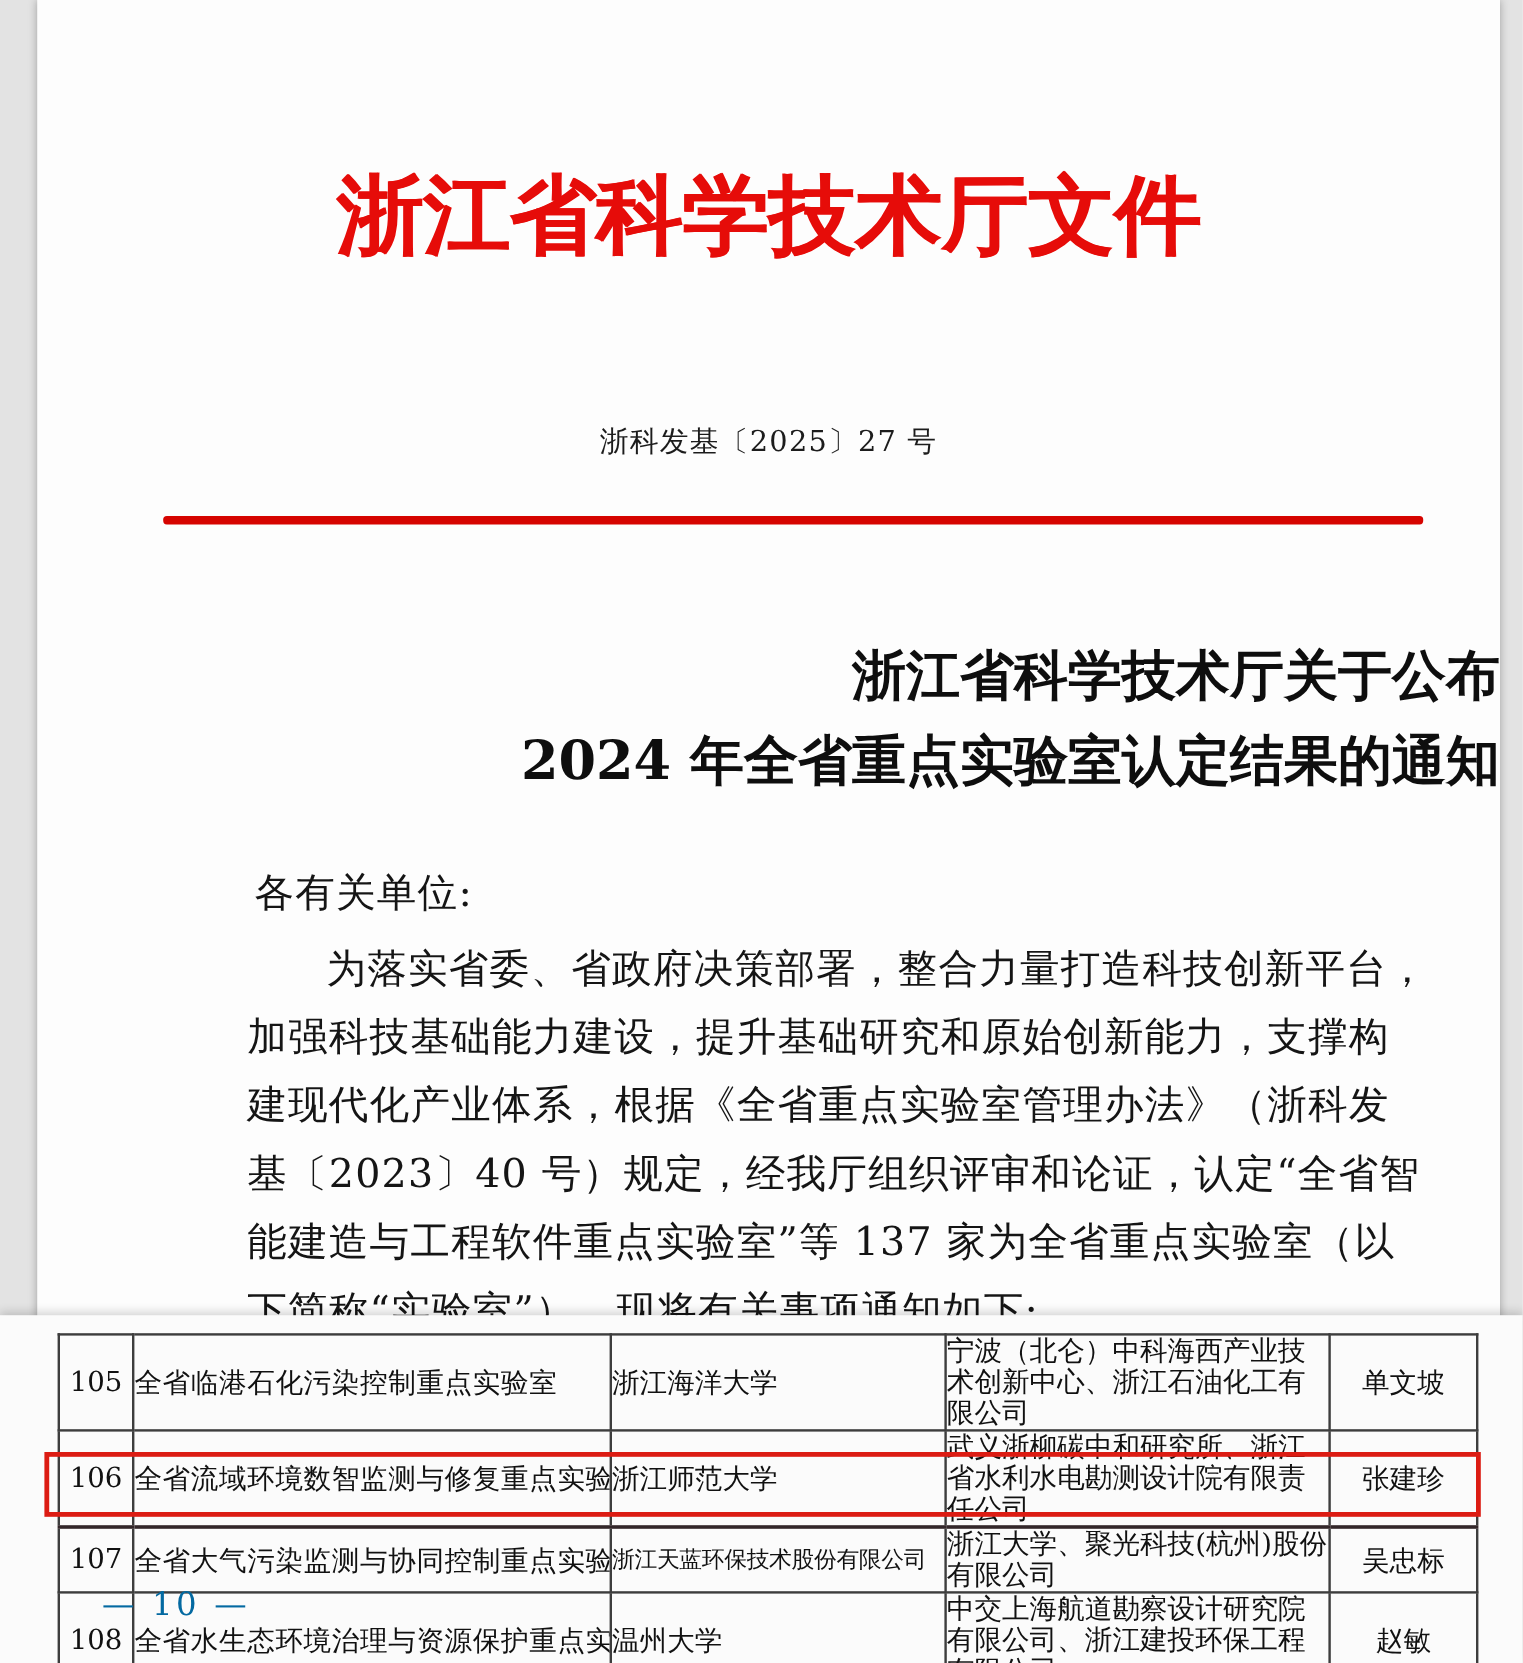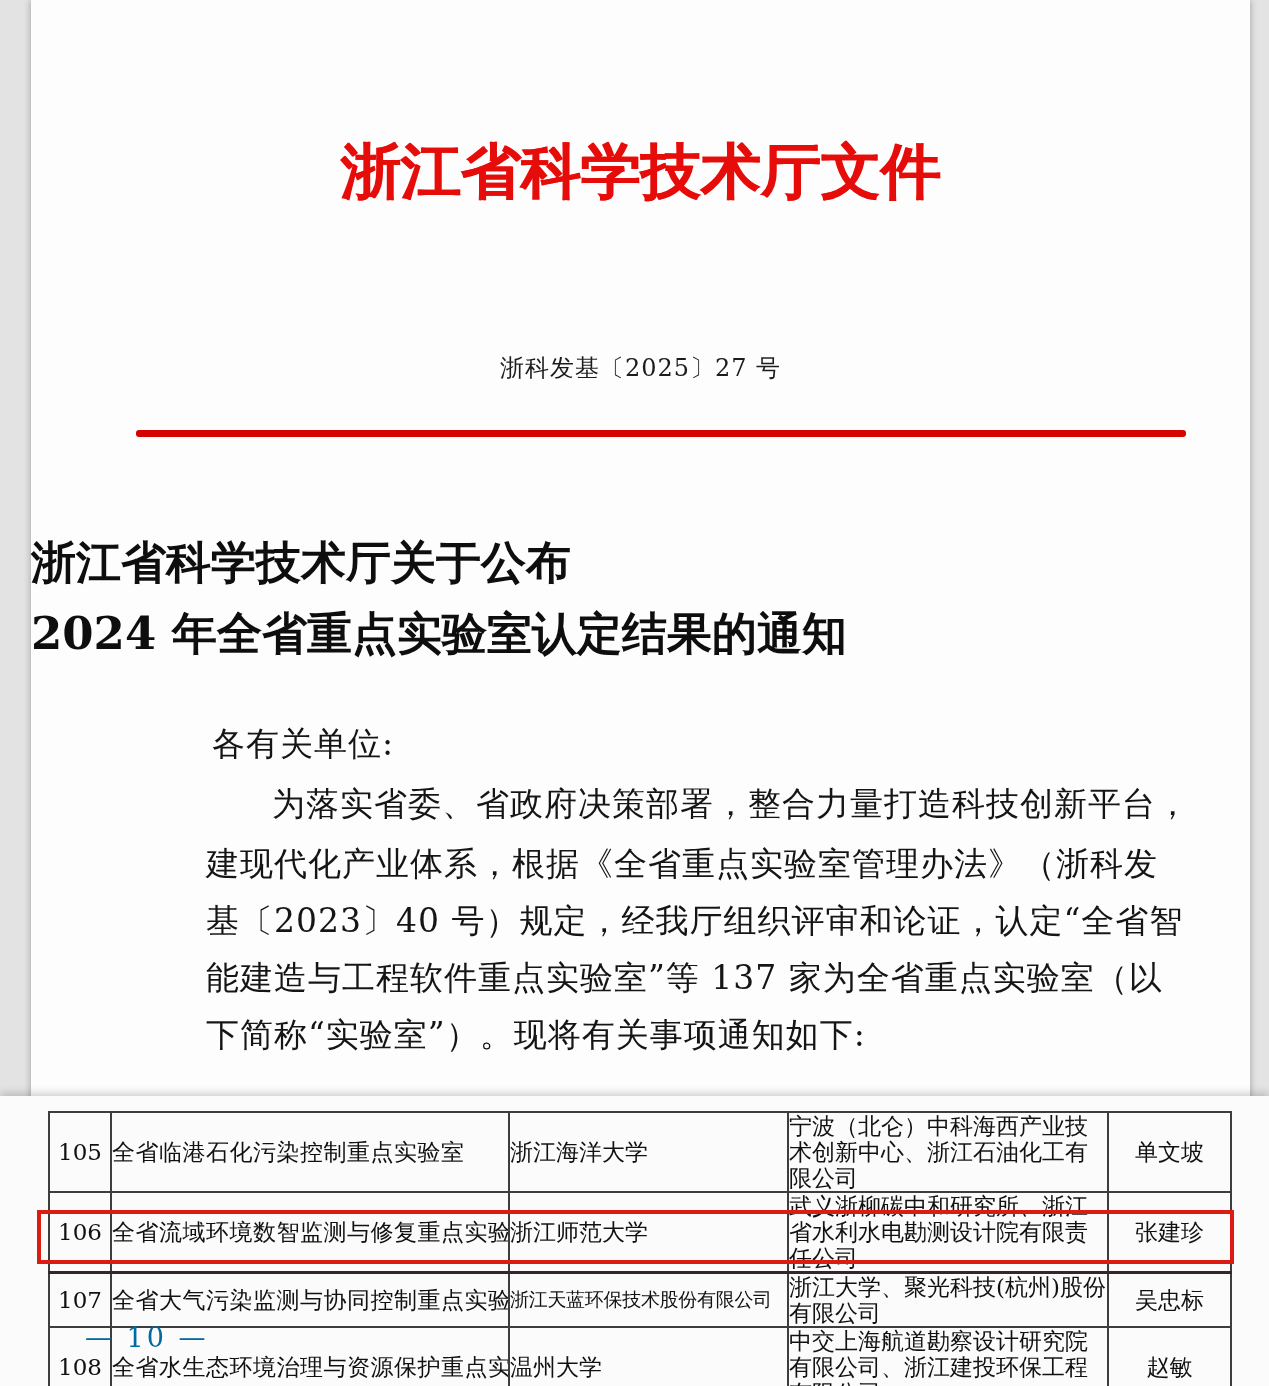--- a/index.html
+++ b/index.html
@@ -15,56 +15,56 @@
   
   .doc-page {
     position:absolute; left:31px; top:0;
     width:1219px; height:1108px;
     background:#fdfdfd;
     box-shadow:0 0 7px rgba(0,0,0,.30);
   }
   .letterhead {
     position:absolute; top:134px; left:0; width:100%;
     text-align:center;
-    font-size:60px; font-weight:bold;
+    font-size:72px; font-weight:bold;
     color:#e60c09;
     line-height:1.25; white-space:nowrap;
     text-shadow:1px 0 0 #e60c09;
   }
   .doc-number {
     position:absolute; top:352px; left:0; width:100%;
     text-align:center;
     font-size:24px; letter-spacing:1px;
     color:#1c1c1c;
   }
   .red-rule {
     position:absolute; left:105px; top:430px;
     width:1050px; height:7px;
     background:#d60400; border-radius:3px;
   }
   .notice-title {
     position:absolute; top:527px; left:0; width:100%;
-    text-align:left;
+    text-align:right;
     font-size:45px; font-weight:bold;
     line-height:71px; color:#0e0e0e;
     white-space:nowrap;
   }
   .salutation {
     position:absolute; left:181px; top:722px;
     font-size:33px; letter-spacing:1px;
   }
   .body-lines {
     position:absolute; left:175px; top:778px;
     font-size:33px;
   }
   .body-line {
     height:57px; line-height:57px;
     white-space:nowrap; letter-spacing:1px;
   }
-  .body-line.indent { text-indent:66px;font-family:Liberation Mono, monospace; }
+  .body-line.indent { text-indent:66px; }
 
   
   .table-strip {
     position:absolute; left:0; top:1096px;
     width:1269px; height:290px;
     background:#fbfbfb;
     box-shadow:0 -3px 8px rgba(0,0,0,.18);
   }
   table.lab-table {
     position:absolute; left:48px; top:15px;
@@ -115,20 +115,21 @@
 
   <div class="notice-title">
     <div>浙江省科学技术厅关于公布</div>
     <div>2024 年全省重点实验室认定结果的通知</div>
   </div>
 
   <div class="salutation">各有关单位:</div>
 
   <div class="body-lines">
     <div class="body-line indent">为落实省委、省政府决策部署，整合力量打造科技创新平台，</div>
+    <div class="body-line">加强科技基础能力建设，提升基础研究和原始创新能力，支撑构</div>
     <div class="body-line">建现代化产业体系，根据《全省重点实验室管理办法》（浙科发</div>
     <div class="body-line">基〔2023〕40 号）规定，经我厅组织评审和论证，认定“全省智</div>
     <div class="body-line">能建造与工程软件重点实验室”等 137 家为全省重点实验室（以</div>
     <div class="body-line">下简称“实验室”）。现将有关事项通知如下:</div>
   </div>
 </div>
 
 <div class="table-strip">
 
   <table class="lab-table">

